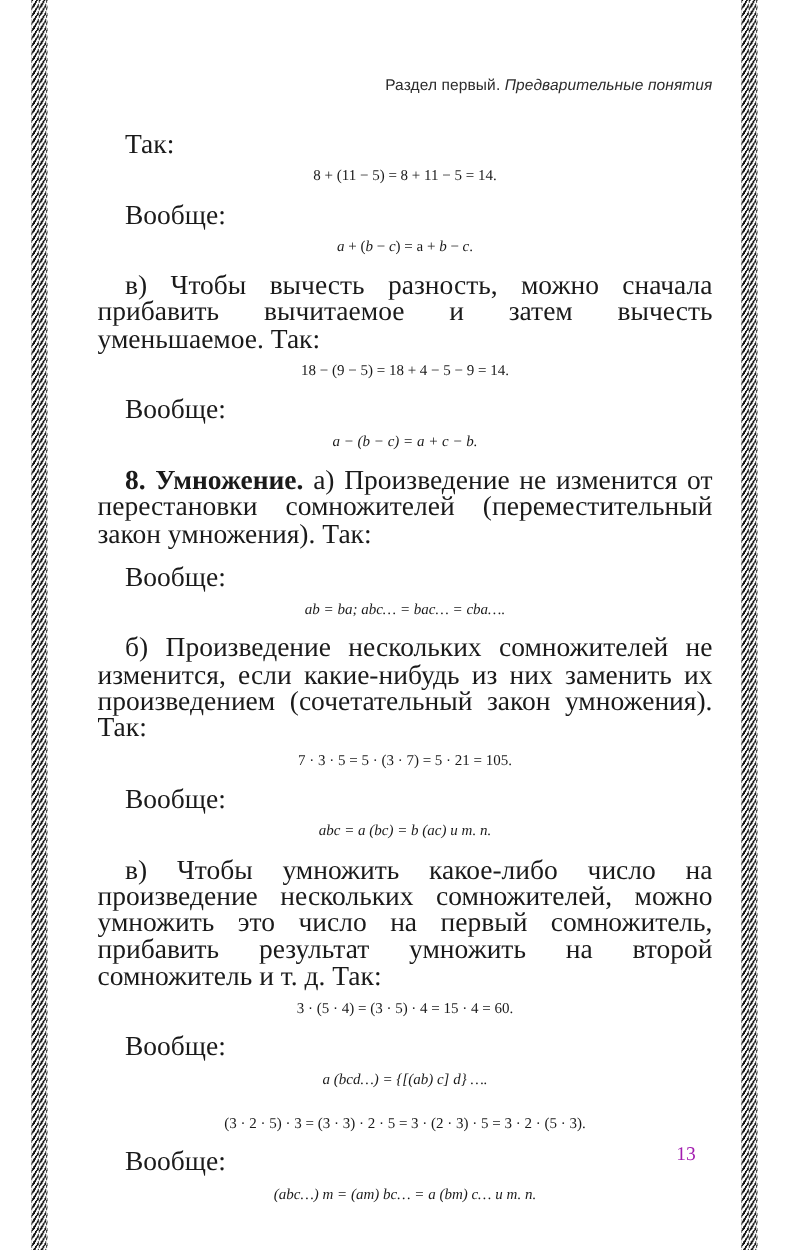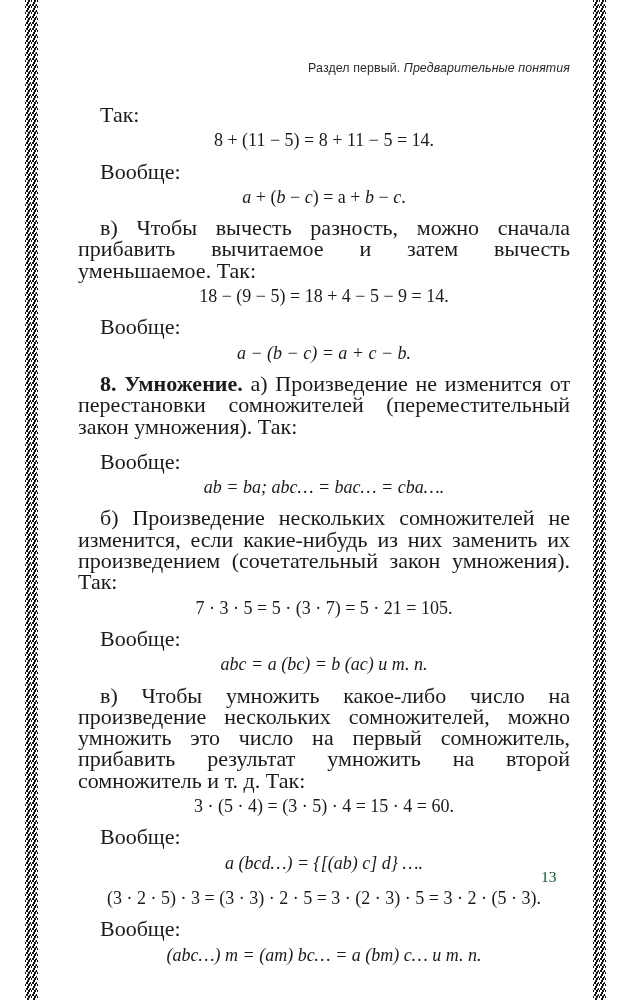--- a/index.html
+++ b/index.html
@@ -73,41 +73,41 @@
   .para.label {
     text-indent: 22px;
     text-align: left;
   }
   .para .bold {
     font-weight: bold;
   }
 
   .formula {
     margin: 0;
-    font-size: 18px;
+    font-size: 12px;
     line-height: 21.3px;
     text-align: center;
     white-space: nowrap;
   }
   .formula .v {      
     font-style: italic;
   }
   .formula .r {      
     font-style: normal;
   }
   .gap-2 { height: 9px; }
   .gap-3 { height: 5px; }
 
   
   .folio {
     position: absolute;
     left: 541px;
-    top: 868px;
+    top: 915px;
     font-size: 15.6px;
-    color: #14532d;
+    color: #a21caf;
   }
 </style>
 </head>
 <body>
 
 <div class="page">
 
   <div class="border-stripe left"></div>
   <div class="border-stripe right"></div>
 

